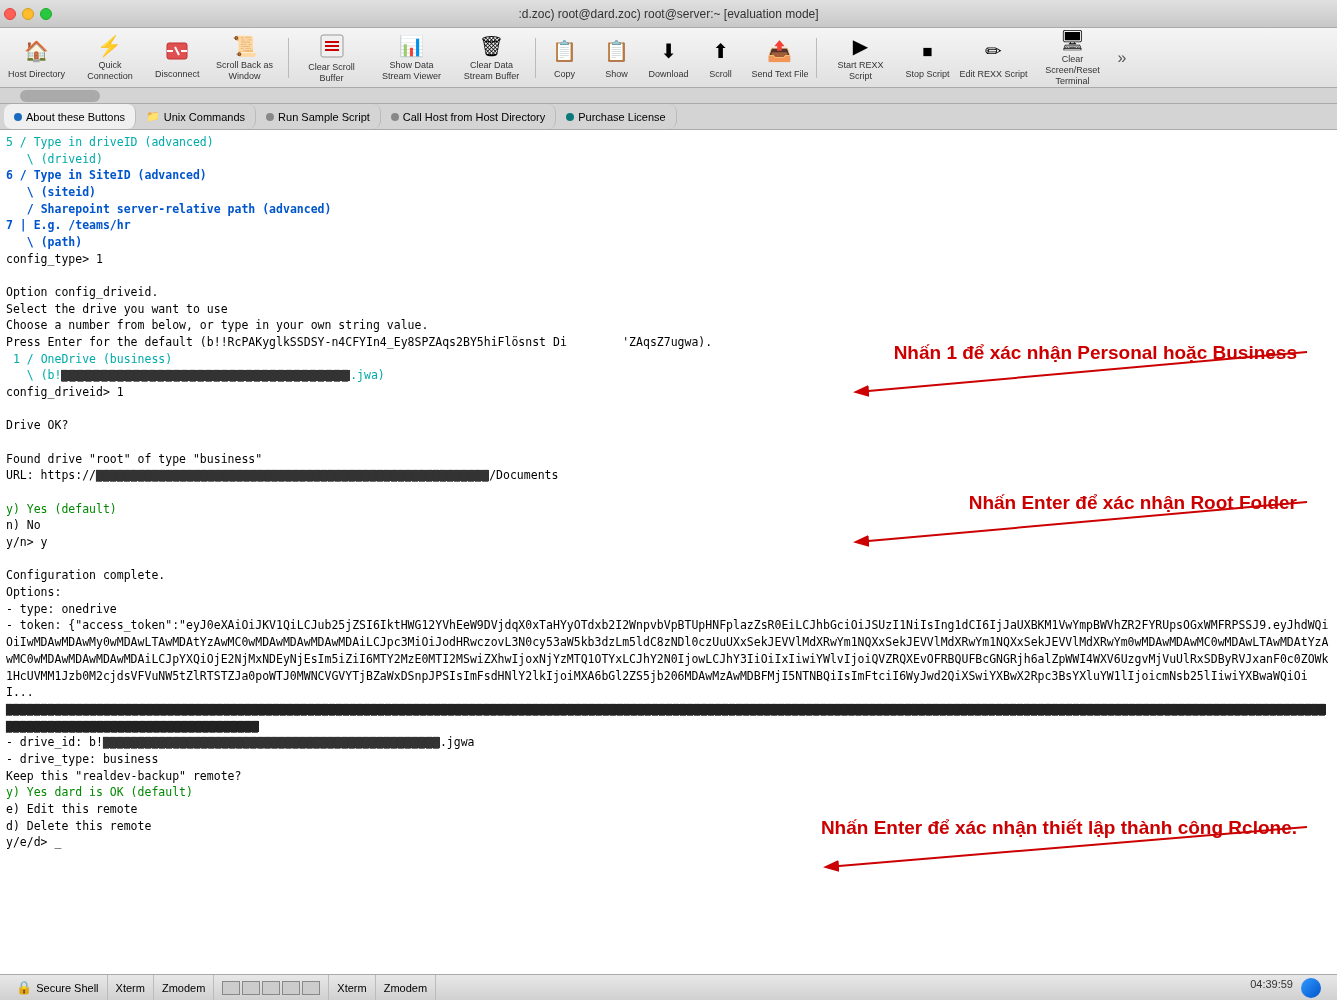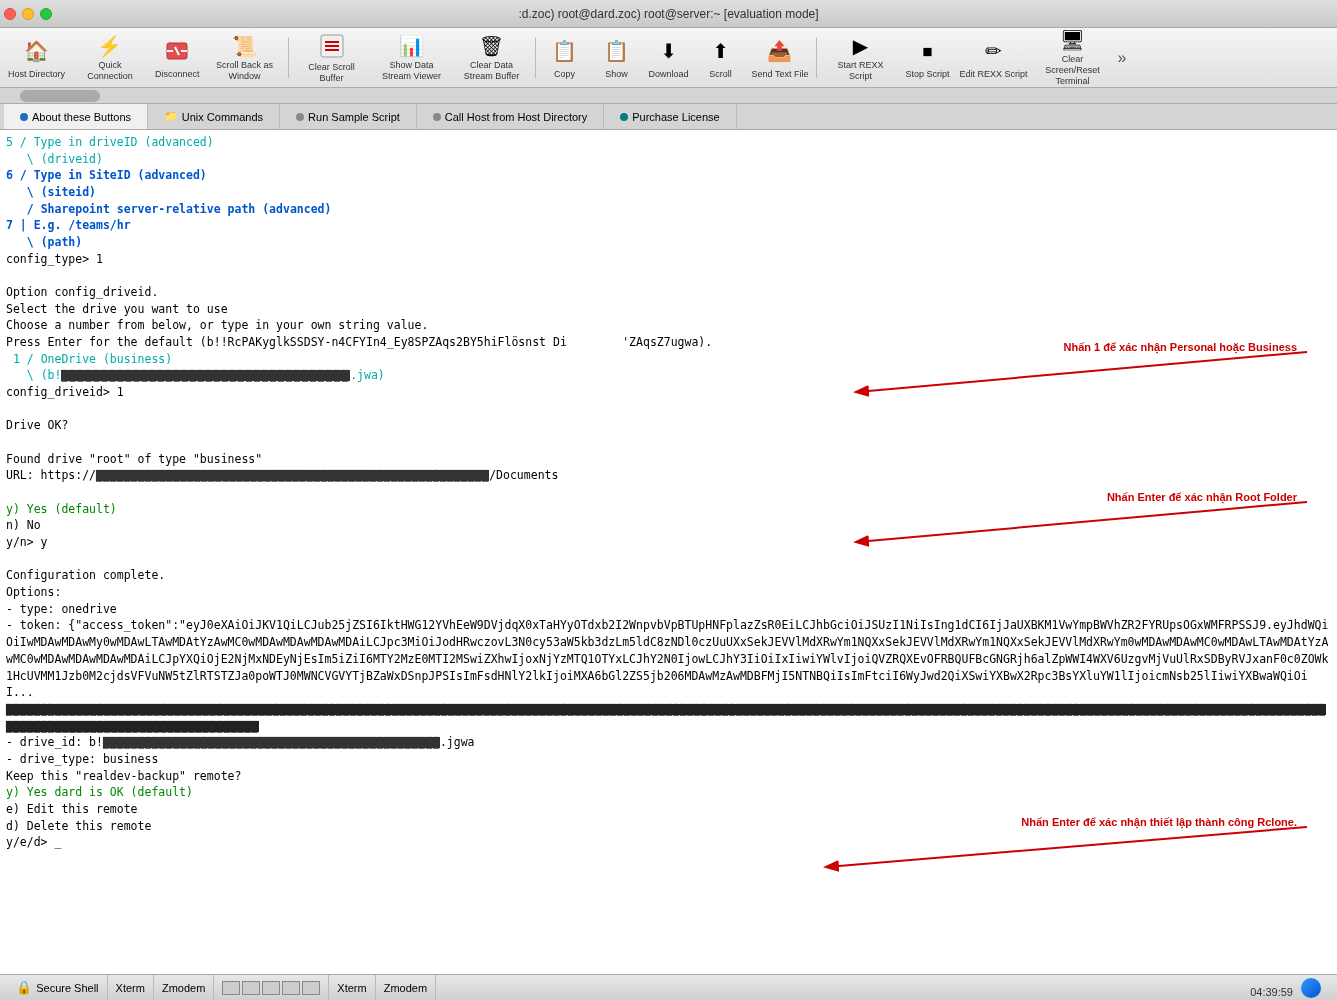--- a/index.html
+++ b/index.html
@@ -55,26 +55,27 @@
       background: #d4d4d4;
       display: flex;
       align-items: stretch;
       border-bottom: 1px solid #aaa;
       padding: 0 4px;
       gap: 0;
     }
     .tab-item {
       display: flex;
       align-items: center;
-      padding: 0 16px;
+      padding: 0 10px;
       font-size: 11px;
       cursor: pointer;
       border-right: 1px solid #bbb;
       white-space: nowrap;
       gap: 4px;
+      border-radius: 8px;
     }
     .tab-item.active { background: #f0f0f0; }
     .tab-dot { width: 8px; height: 8px; border-radius: 50%; }
     .tab-dot-blue { background: #1a6bbf; }
     .tab-dot-gray { background: #888; }
     .tab-dot-teal { background: #0a7a7a; }
 
     
     .terminal-area {
       flex: 1;
@@ -110,21 +111,21 @@
     .cyan { color: #00aaaa; }
     .blue-bright { color: #0055cc; font-weight: bold; }
     .green-text { color: #008800; }
     .normal { color: #000; }
     .red-annotation-block {
       position: absolute;
       right: 30px;
       font-family: Arial, sans-serif;
       font-weight: bold;
       color: #cc0000;
-      font-size: 11px;
+      font-size: 19px;
       line-height: 1.4;
     }
 
     
     .status-bar {
       height: 26px;
       background: linear-gradient(to bottom, #e8e8e8, #d0d0d0);
       border-top: 1px solid #aaa;
       display: flex;
       align-items: center;
@@ -371,19 +372,19 @@
       <div class="status-box"></div>
       <div class="status-box"></div>
       <div class="status-box"></div>
     </div>
     <div class="status-item">
       <span>Xterm</span>
     </div>
     <div class="status-item">
       <span>Zmodem</span>
     </div>
-    <div class="status-time" style="margin-left:auto; display:flex; align-items:flex-end; gap:8px;">
+    <div class="status-time" style="margin-left:auto; display:flex; align-items:flex-start; gap:8px;">
       <span>04:39:59</span>
       <span style="width:20px;height:20px;border-radius:50%;background:linear-gradient(135deg,#3399ff,#0055cc);display:inline-block;"></span>
     </div>
   </div>
 
 </div>
 
 </body></html>

